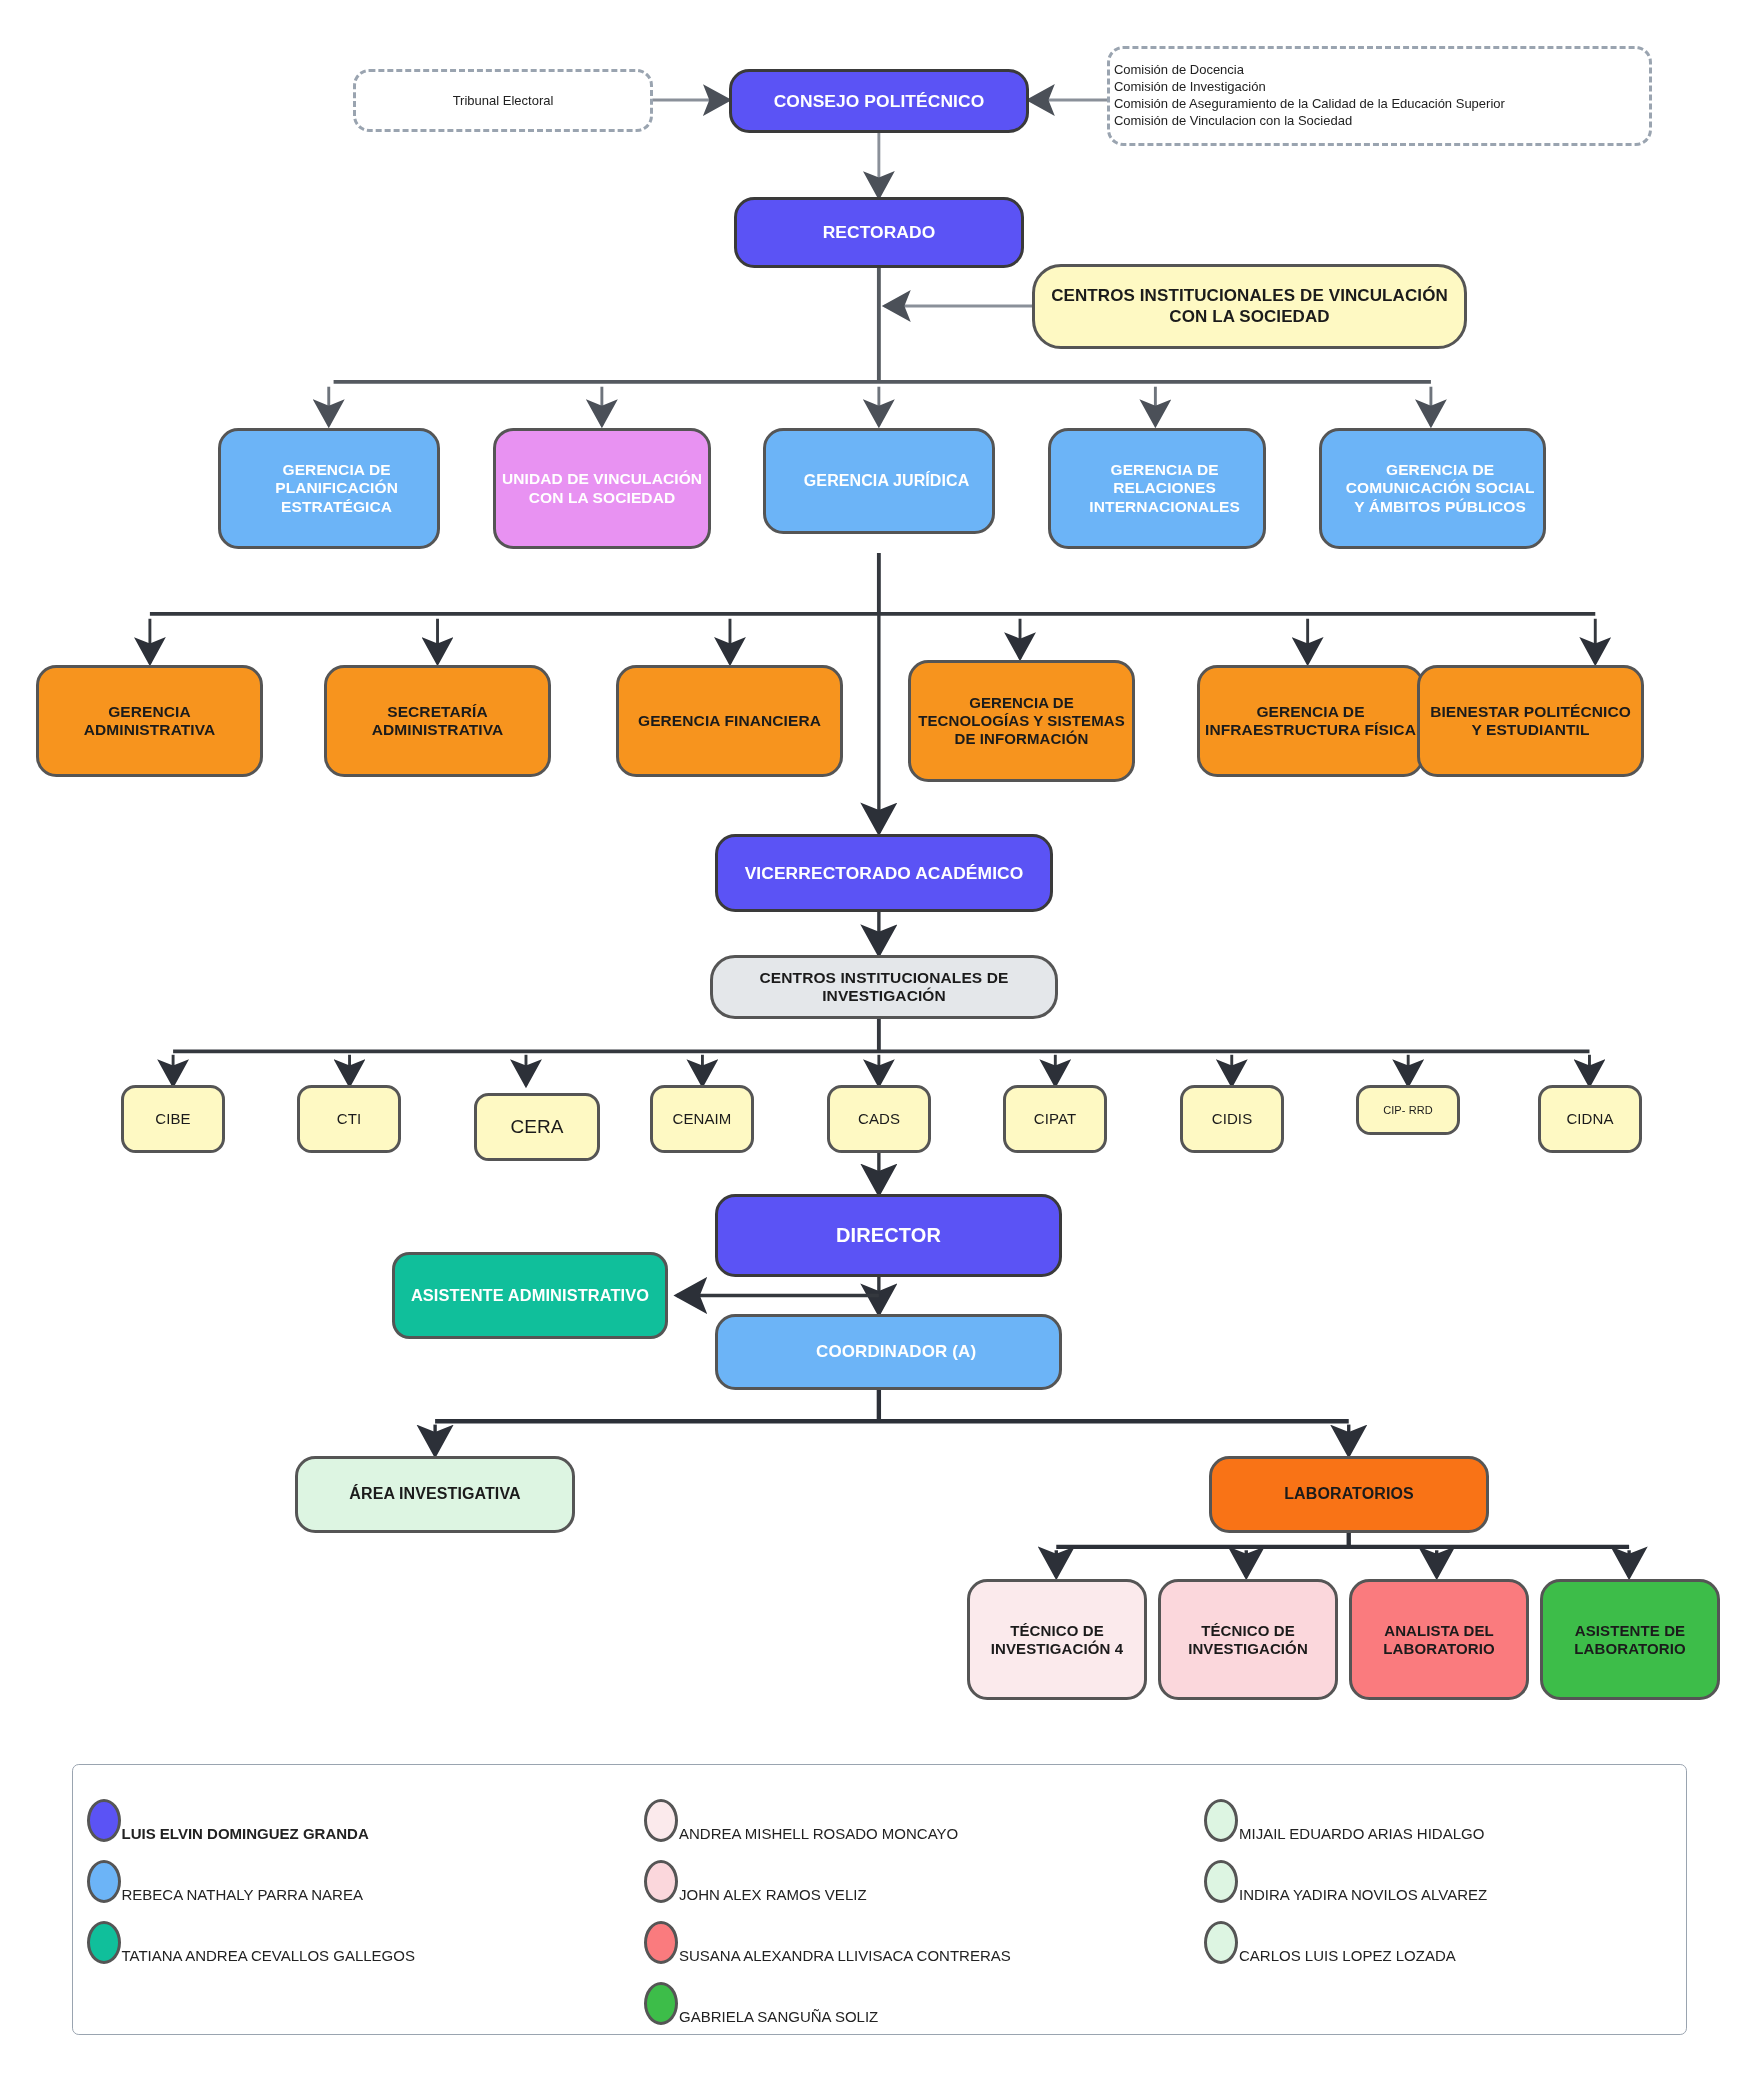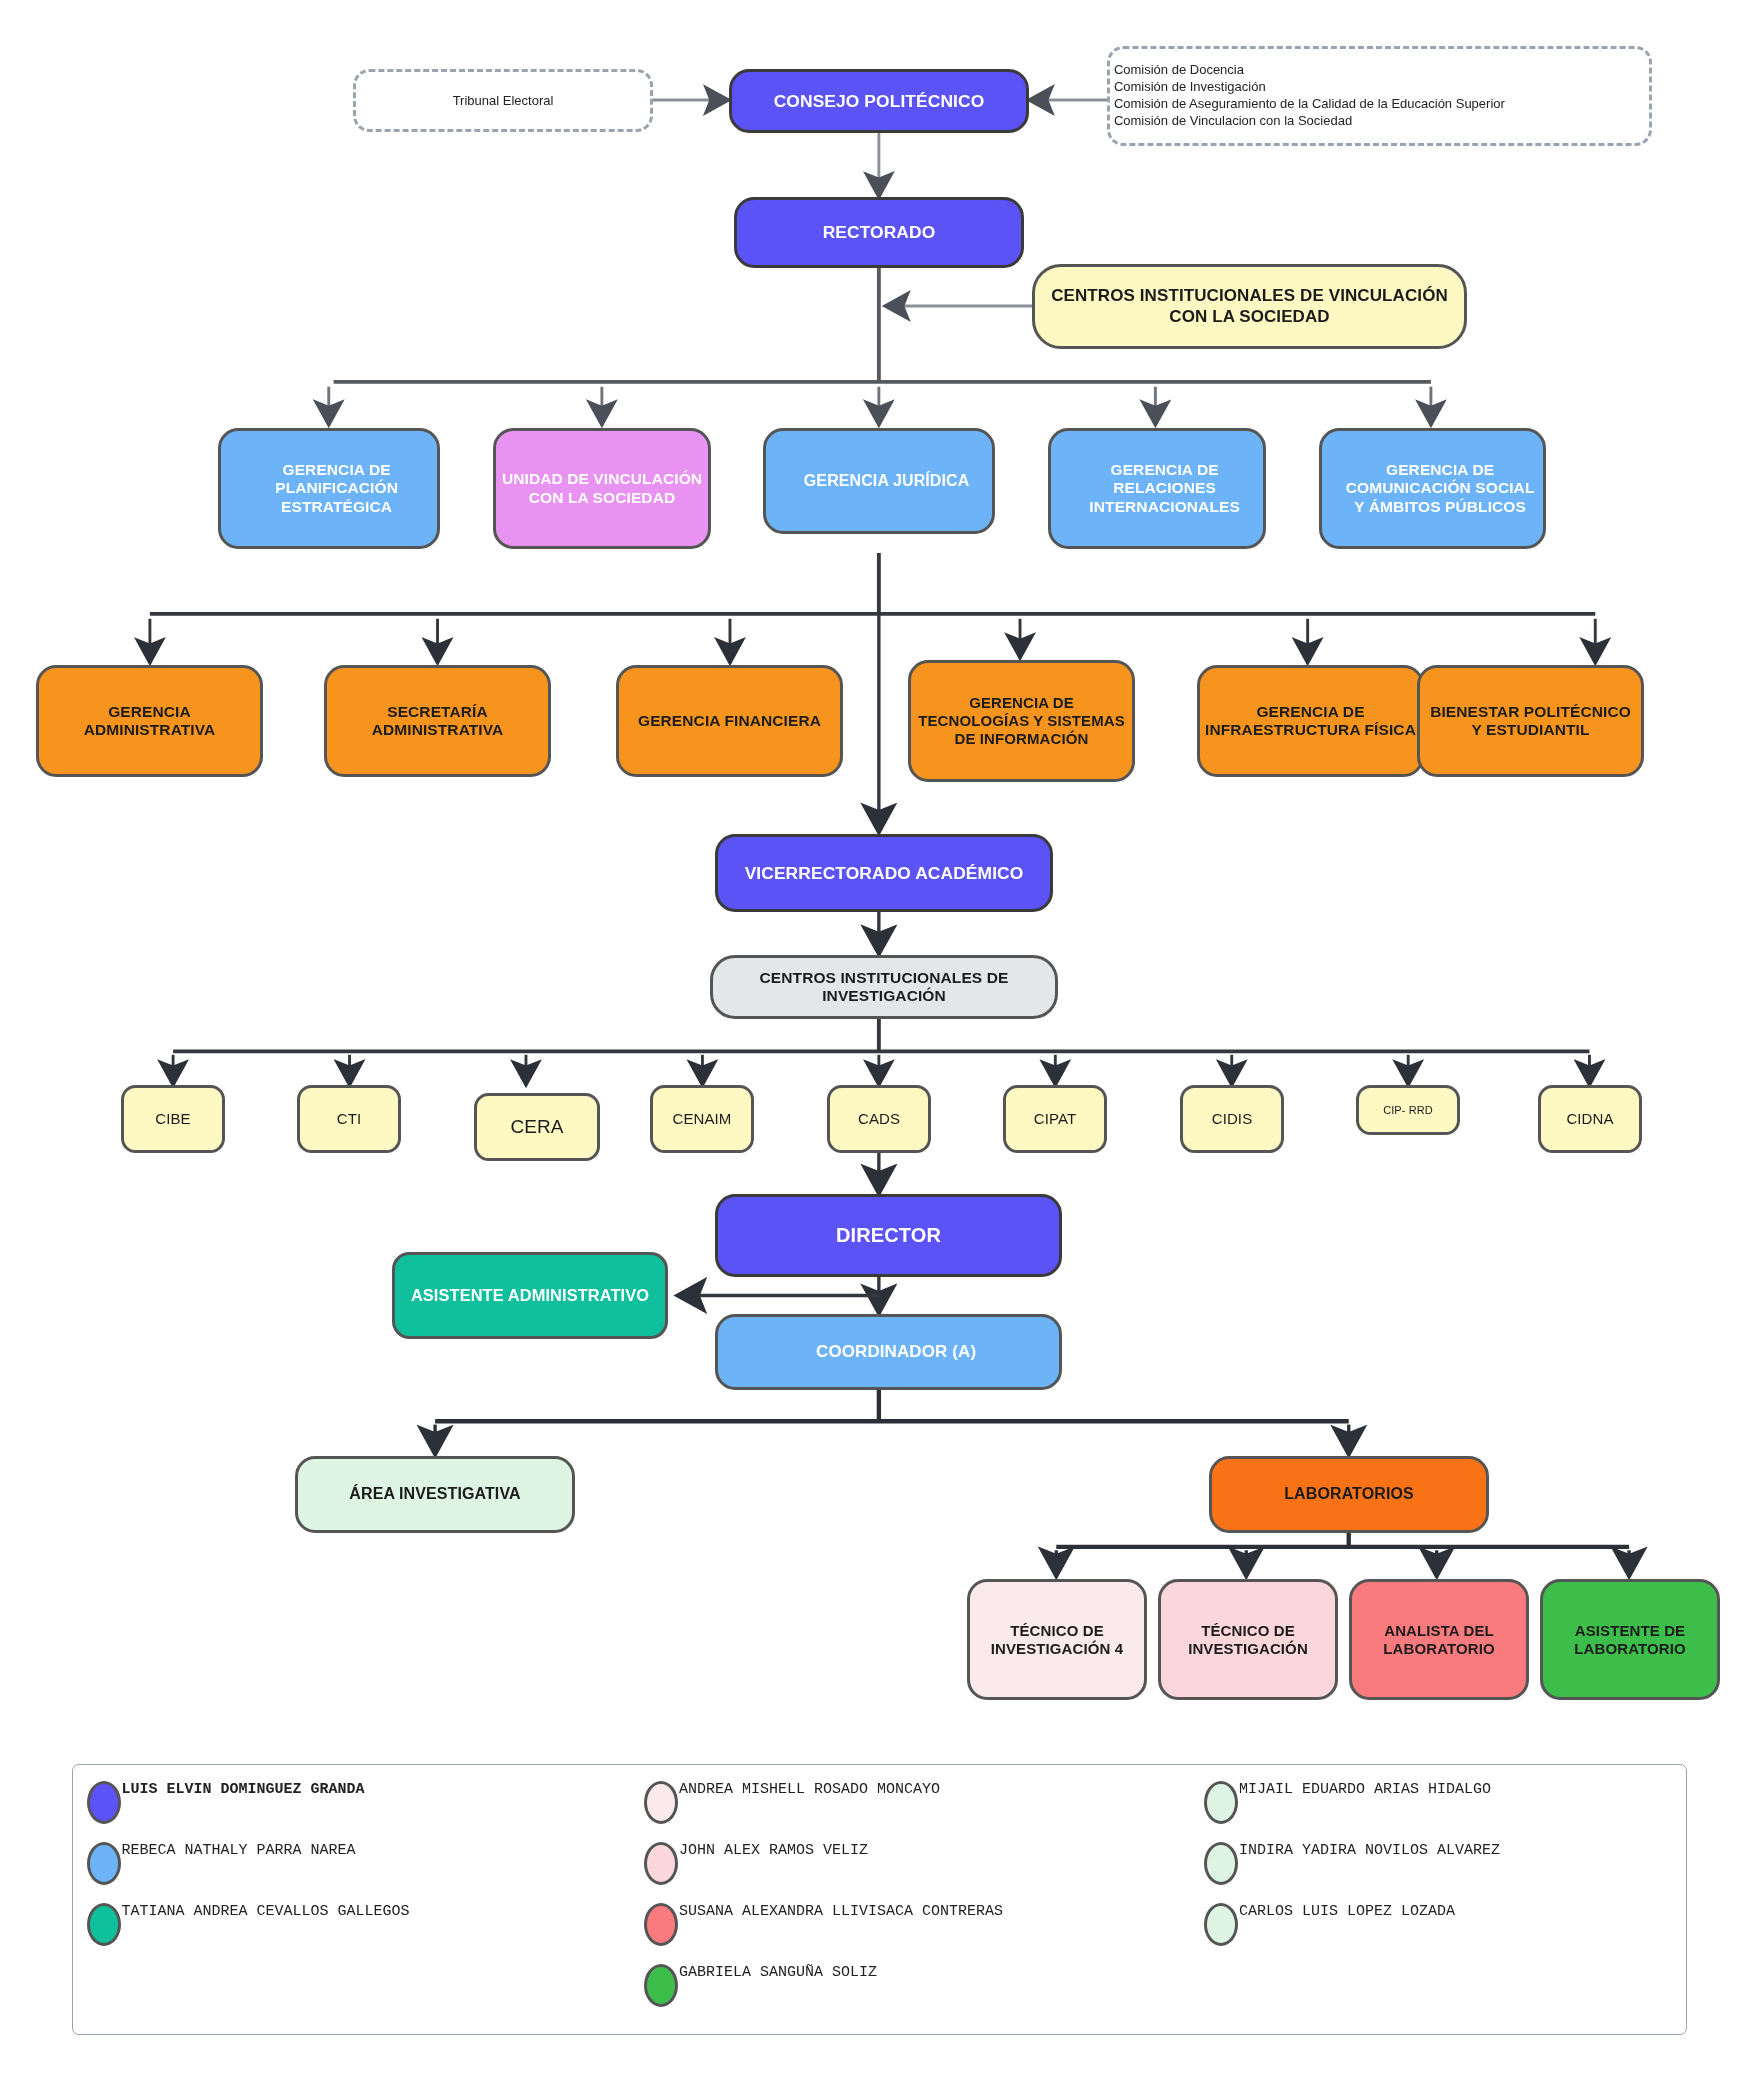--- a/index.html
+++ b/index.html
@@ -53,21 +53,21 @@
 
   
   #edges{position:absolute;left:0;top:0;width:1750px;height:2097px;z-index:1;pointer-events:none;}
 
   
   #legend{
     position:absolute;left:72px;top:1764px;width:1615px;height:271px;
     box-sizing:border-box;border:1.9px solid #9aa4b0;border-radius:6.8px;background:#fff;z-index:6;
   }
   .lg-col{position:absolute;top:15.5px;}
-  .lg-item{display:flex;align-items:flex-start;height:61px;font-family:Liberation Mono, monospace;}
+  .lg-item{display:flex;align-items:flex-end;height:61px;}
   .lg-dot{
     width:34px;height:43px;border-radius:50%;
     border:3.4px solid #555555;box-sizing:border-box;flex:0 0 auto;
   }
   .lg-name{font-size:15px;color:#222;margin-left:1px;white-space:nowrap;}
   .lg-name.bold{font-weight:bold;}
 </style>
 </head>
 <body>
 

